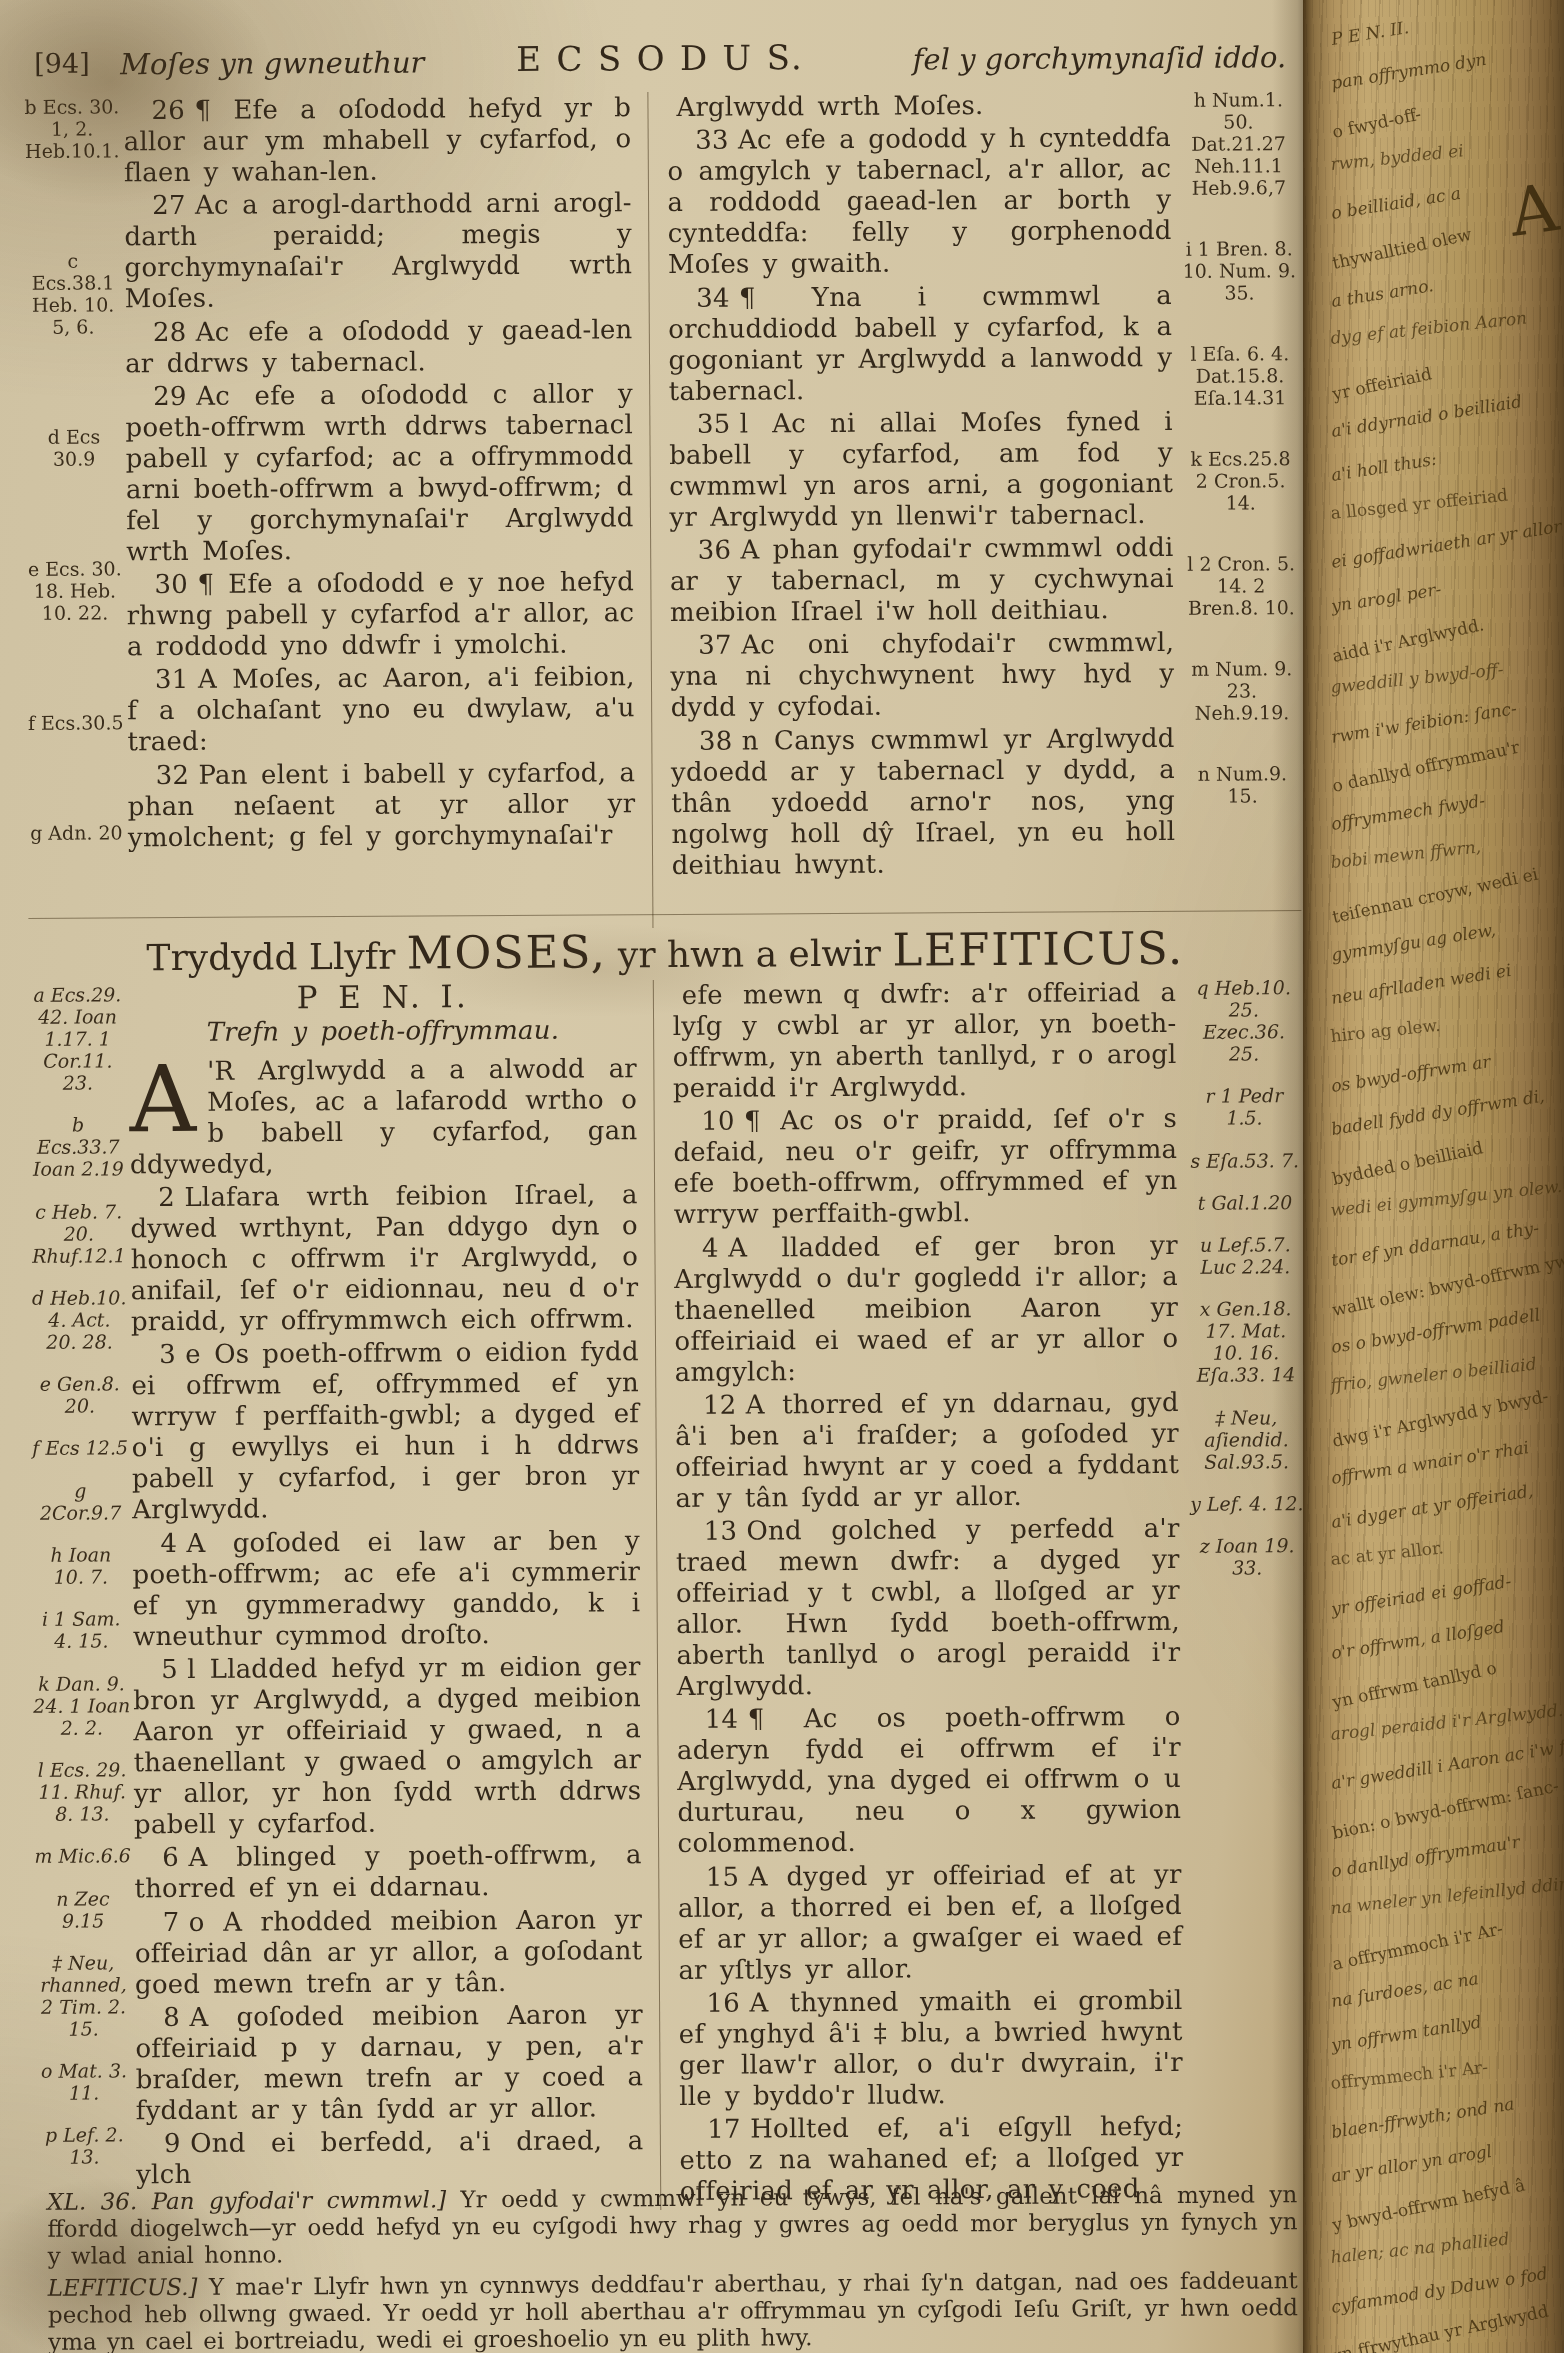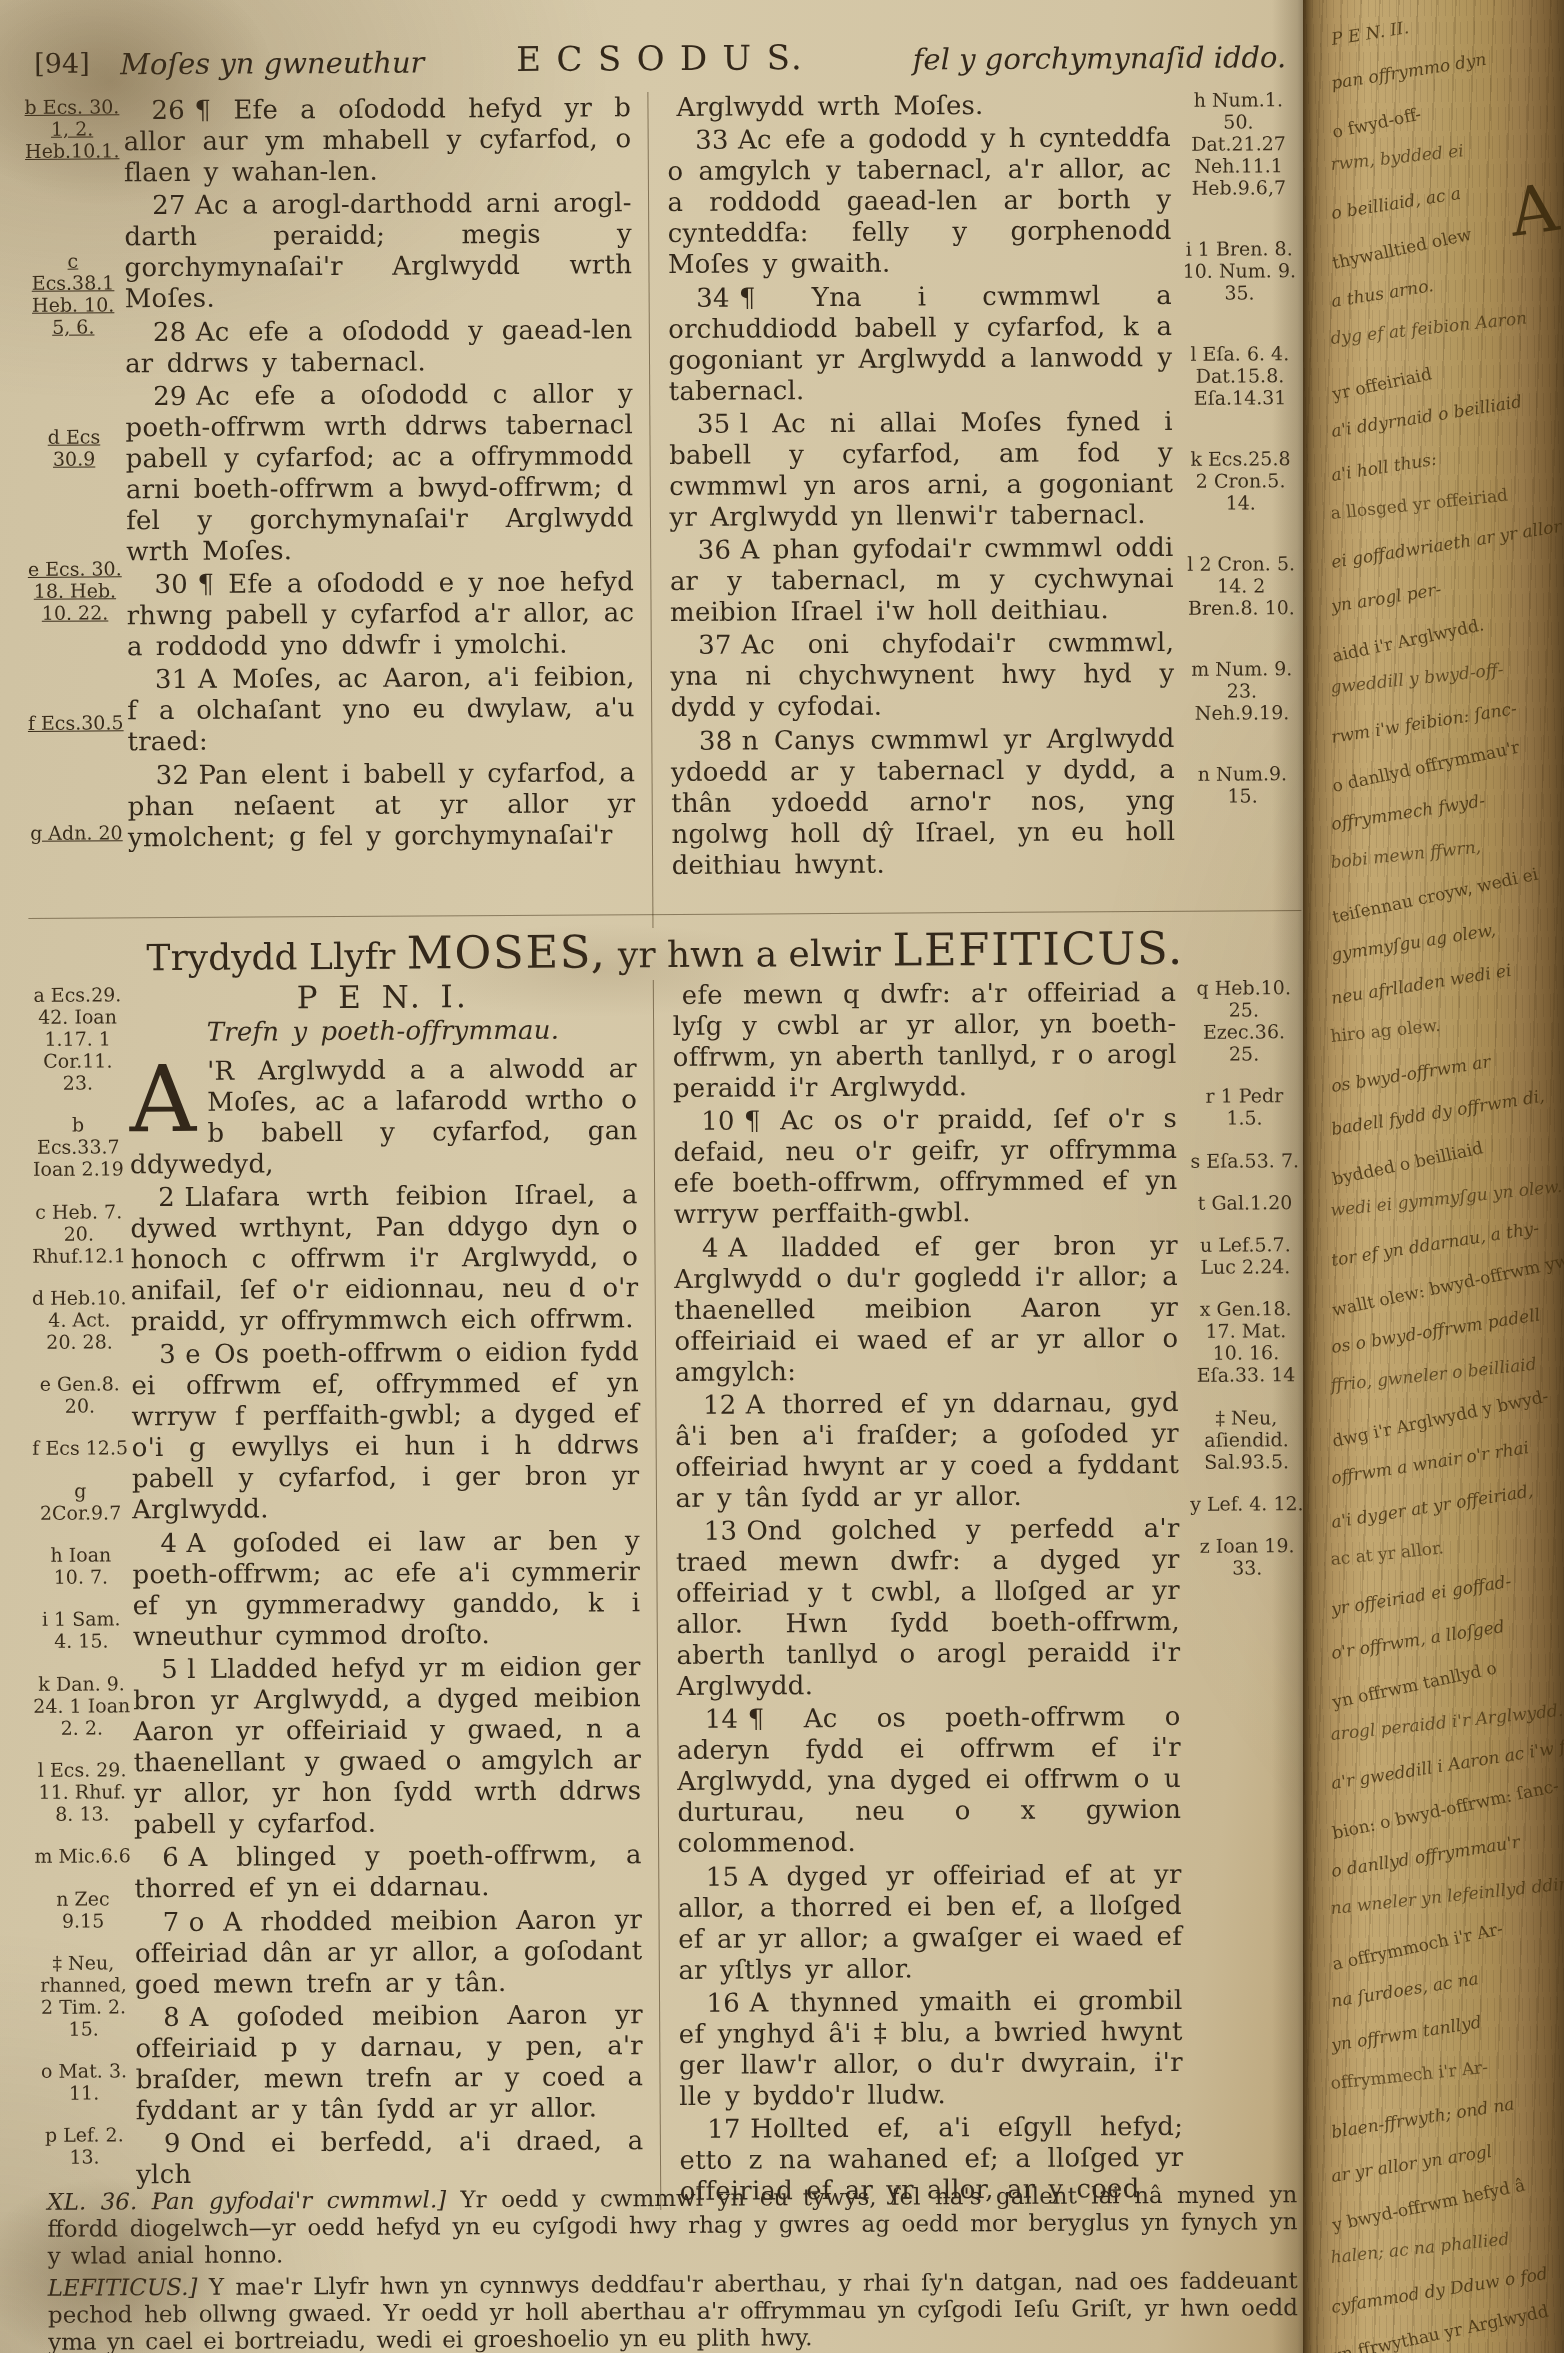--- a/index.html
+++ b/index.html
@@ -19,23 +19,23 @@
   .pageno{position:absolute;left:0;top:6.3px;font-size:27px;}
   .rh-left{position:absolute;left:86px;top:6.3px;font-style:italic;font-size:29px;}
   .rh-center{position:absolute;left:0;right:0;top:0;text-align:center;font-size:34px;letter-spacing:2.3px;}
   .rh-right{position:absolute;right:0;top:6.3px;font-style:italic;font-size:29px;}
   
   .section{position:absolute;left:30px;width:1273px;display:grid;grid-template-columns:97px 520px 14px 521px 121px;}
   .exodus{top:92px;}
   .leviticus-body{top:980px;}
   .notes{font-size:19px;line-height:22px;color:#3a2d1b;}
   .notes .mnote{margin-bottom:17px;text-align:center;}
-  .exodus .notes-left .mnote{margin-bottom:88px;text-decoration:underline;}
+  .exodus .notes-left .mnote{margin-bottom:88px;}
   .exodus .notes-right .mnote{margin-bottom:39px;}
-  .leviticus-body .notes .mnote{margin-bottom:20.3px;}
+  .leviticus-body .notes .mnote{margin-bottom:20.3px;font-style:italic;}
   .notes-right{padding-left:4.7px;}
   .coltext{font-size:26px;line-height:31px;text-align:justify;word-spacing:4.7px;letter-spacing:0.2px;}
   .col-left{padding:0 9.4px 0 3.1px;}
   .col-right{padding:0 4.7px 0 12.5px;}
   .verse{margin:0 0 2.3px 0;text-indent:28px;}
   .verse .vnum{margin-right:9.4px;}
   .col-right > .verse:first-child{text-indent:0;}
   .divider{width:0;justify-self:center;border-left:1.6px solid rgba(62,46,20,.55);}
   
   .lev-rule{position:absolute;left:30px;top:914px;width:1273px;border-top:1.6px solid rgba(62,46,20,.5);}

